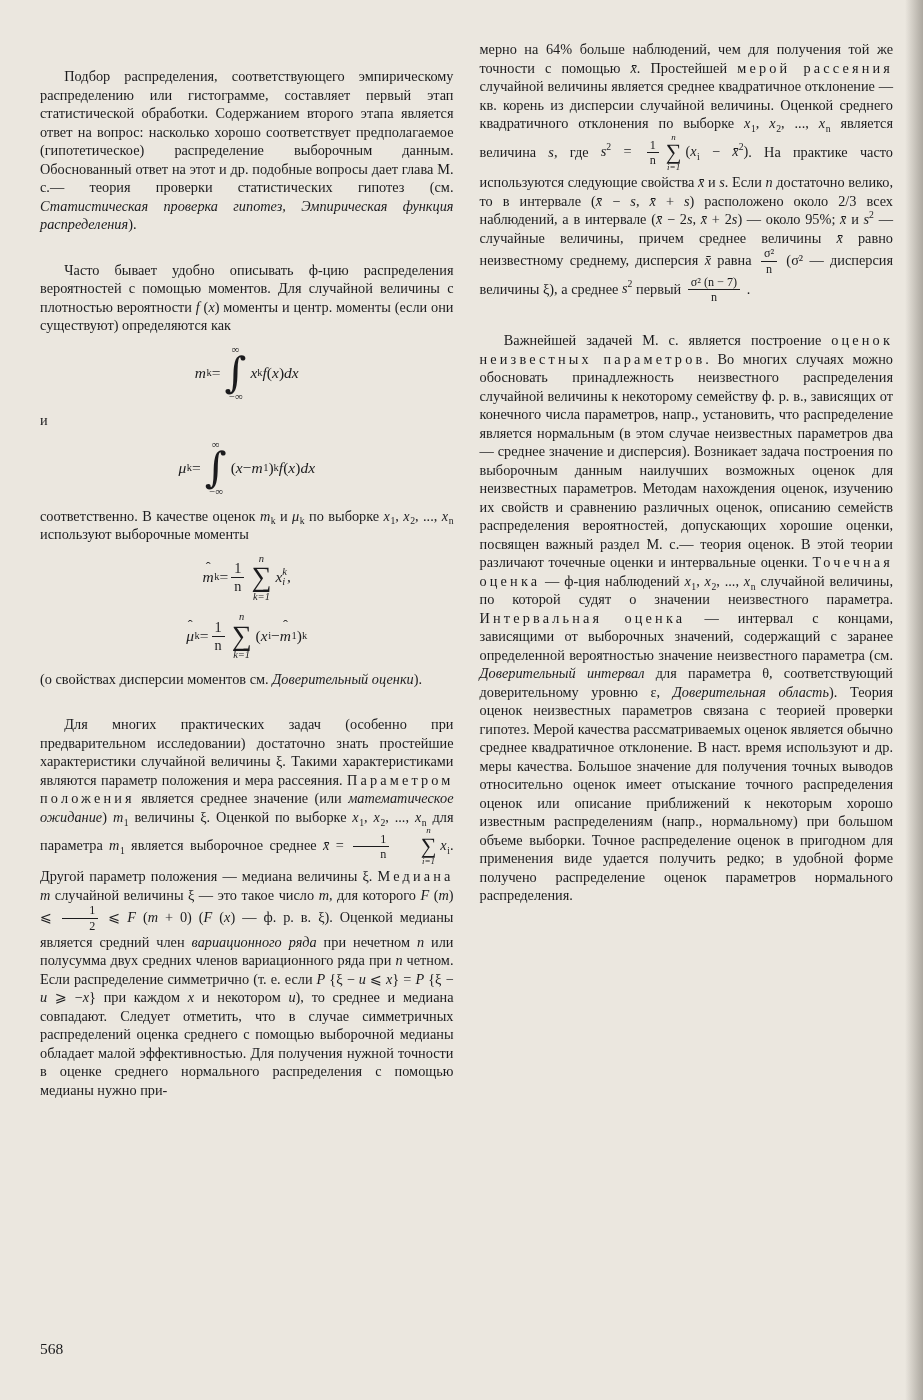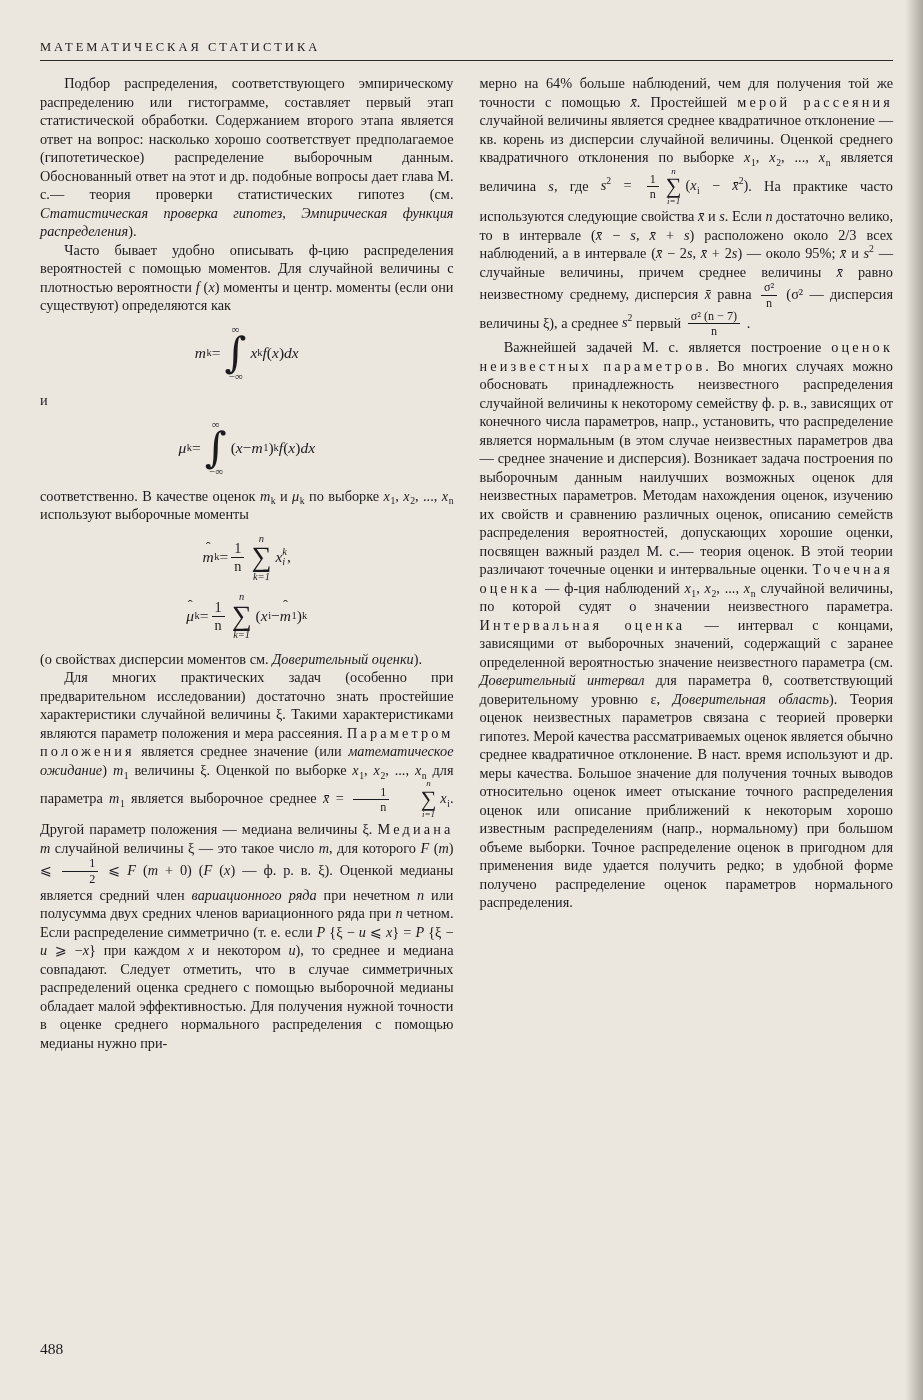--- a/index.html
+++ b/index.html
@@ -11,21 +11,21 @@
   }
   .page{position:relative;width:923px;height:1400px;box-sizing:border-box;
     padding:40px 30px 0 40px;}
   .gutter-shadow{position:absolute;top:0;right:0;width:18px;height:100%;
     background:linear-gradient(to right,rgba(70,64,56,0),rgba(70,64,56,0.38));pointer-events:none;}
   .running-header{font-size:12.5px;letter-spacing:3px;padding-bottom:5px;
     border-bottom:1.4px solid var(--rule,#2b2b2b);margin-bottom:13px;}
   .columns{display:flex;gap:26px;}
   .col{flex:1 1 0;min-width:0;font-size:14.3px;line-height:18.5px;}
   p.para{margin:0;text-align:justify;}
-  p.para.indent{text-indent:1.7em;}
+  p.para.indent{text-indent:1.7em;margin-top:27px;}
   .it{font-style:italic;}
   .sp{letter-spacing:0.22em;}
   .seg{}
   
   .mv{font-style:italic;}
   sub.msub,sup.msup{font-size:0.68em;line-height:0;}
   sub.msub{margin-left:0.5px;}
   .imath{}
   .frac{display:inline-flex;flex-direction:column;align-items:center;
     vertical-align:middle;line-height:1.05;margin:0 3px;font-size:0.92em;}
@@ -45,23 +45,20 @@
   .hatmark{position:absolute;top:-0.58em;left:50%;transform:translateX(-50%);
     font-size:0.95em;line-height:1;}
   .formula{display:flex;justify-content:center;align-items:center;
     margin:9px 0 9px 0;font-size:15.5px;}
   .page-number{position:absolute;left:40px;bottom:42px;font-size:15.5px;}
 </style>
 </head>
 <body style="--paper: #ebe7df; --ink: #1b1b1d; --rule: #2b2b2b;">
 
 <div class="page">
-  <div class="running-header">
-    <span>МАТЕМАТИЧЕСКАЯ СТАТИСТИКА</span>
-  </div>
   <div class="columns">
     <div class="col" id="col-left">
         <p class="para indent"><span class="seg">Подбор распределения, соответствующего эмпирическому распределению или гистограмме, составляет первый этап статистической обработки. Содержанием второго этапа является ответ на вопрос: насколько хорошо соответствует предполагаемое (гипотетическое) распределение выборочным данным. Обоснованный ответ на этот и др. подобные вопросы дает глава М. с.— теория проверки статистических гипотез (см. </span><span class="seg it">Статистическая проверка гипотез, Эмпирическая функция распределения</span><span class="seg">).</span></p>
         <p class="para indent"><span class="seg">Часто бывает удобно описывать ф-цию распределения вероятностей с помощью моментов. Для случайной величины с плотностью вероятности </span><span class="imath"><span class="mv">f</span><span class="mt"> (</span><span class="mv">x</span><span class="mt">)</span></span><span class="seg"> моменты и центр. моменты (если они существуют) определяются как</span></p>
         <div class="formula">
           <span class="mv">m</span>
           <sub class="msub">k</sub>
           <span class="mt"> = </span>
           <span class="bigop op-int">
             <span class="lim">∞</span>
@@ -168,15 +165,15 @@
             </span><span class="mt">(</span><span class="mv">x</span><sub class="msub">i</sub><span class="mt"> − </span><span class="mv">x̄</span><sup class="msup">2</sup><span class="mt">)</span></span><span class="seg">. На практике часто используются следующие свойства </span><span class="imath"><span class="mv">x̄</span></span><span class="seg"> и </span><span class="imath"><span class="mv">s</span></span><span class="seg">. Если </span><span class="imath"><span class="mv">n</span></span><span class="seg"> достаточно велико, то в интервале (</span><span class="imath"><span class="mv">x̄</span><span class="mt"> − </span><span class="mv">s</span><span class="mt">, </span><span class="mv">x̄</span><span class="mt"> + </span><span class="mv">s</span></span><span class="seg">) расположено около 2/3 всех наблюдений, а в интервале (</span><span class="imath"><span class="mv">x̄</span><span class="mt"> − 2</span><span class="mv">s</span><span class="mt">, </span><span class="mv">x̄</span><span class="mt"> + 2</span><span class="mv">s</span></span><span class="seg">) — около 95%; </span><span class="imath"><span class="mv">x̄</span><span class="mt"> и </span><span class="mv">s</span><sup class="msup">2</sup></span><span class="seg"> — случайные величины, причем среднее величины </span><span class="imath"><span class="mv">x̄</span></span><span class="seg"> равно неизвестному среднему, дисперсия </span><span class="imath"><span class="mv">x̄</span></span><span class="seg"> равна </span><span class="imath"><span class="frac">
               <span class="num">σ²</span>
               <span class="den">n</span>
             </span></span><span class="seg"> (σ² — дисперсия величины ξ), а среднее </span><span class="imath"><span class="mv">s</span><sup class="msup">2</sup></span><span class="seg"> первый </span><span class="imath"><span class="frac">
               <span class="num">σ² (n − 7)</span>
               <span class="den">n</span>
             </span></span><span class="seg"> .</span></p>
         <p class="para indent"><span class="seg">Важнейшей задачей М. с. является построение </span><span class="seg sp">оценок неизвестных параметров</span><span class="seg">. Во многих случаях можно обосновать принадлежность неизвестного распределения случайной величины к некоторому семейству ф. р. в., зависящих от конечного числа параметров, напр., установить, что распределение является нормальным (в этом случае неизвестных параметров два — среднее значение и дисперсия). Возникает задача построения по выборочным данным наилучших возможных оценок для неизвестных параметров. Методам нахождения оценок, изучению их свойств и сравнению различных оценок, описанию семейств распределения вероятностей, допускающих хорошие оценки, посвящен важный раздел М. с.— теория оценок. В этой теории различают точечные оценки и интервальные оценки. </span><span class="seg sp">Точечная оценка</span><span class="seg"> — ф-ция наблюдений </span><span class="imath"><span class="mv">x</span><sub class="msub">1</sub><span class="mt">, </span><span class="mv">x</span><sub class="msub">2</sub><span class="mt">, ..., </span><span class="mv">x</span><sub class="msub">n</sub></span><span class="seg"> случайной величины, по которой судят о значении неизвестного параметра. </span><span class="seg sp">Интервальная оценка</span><span class="seg"> — интервал с концами, зависящими от выборочных значений, содержащий с заранее определенной вероятностью значение неизвестного параметра (см. </span><span class="seg it">Доверительный интервал</span><span class="seg"> для параметра θ, соответствующий доверительному уровню ε, </span><span class="seg it">Доверительная область</span><span class="seg">). Теория оценок неизвестных параметров связана с теорией проверки гипотез. Мерой качества рассматриваемых оценок является обычно среднее квадратичное отклонение. В наст. время используют и др. меры качества. Большое значение для получения точных выводов относительно оценок имеет отыскание точного распределения оценок или описание приближений к некоторым хорошо известным распределениям (напр., нормальному) при большом объеме выборки. Точное распределение оценок в пригодном для применения виде удается получить редко; в удобной форме получено распределение оценок параметров нормального распределения.</span></p>
       </div>
   </div>
-  <div class="page-number">488</div>
+  <div class="page-number">568</div>
   <div class="gutter-shadow"></div>
 </div>
 
 </body></html>

